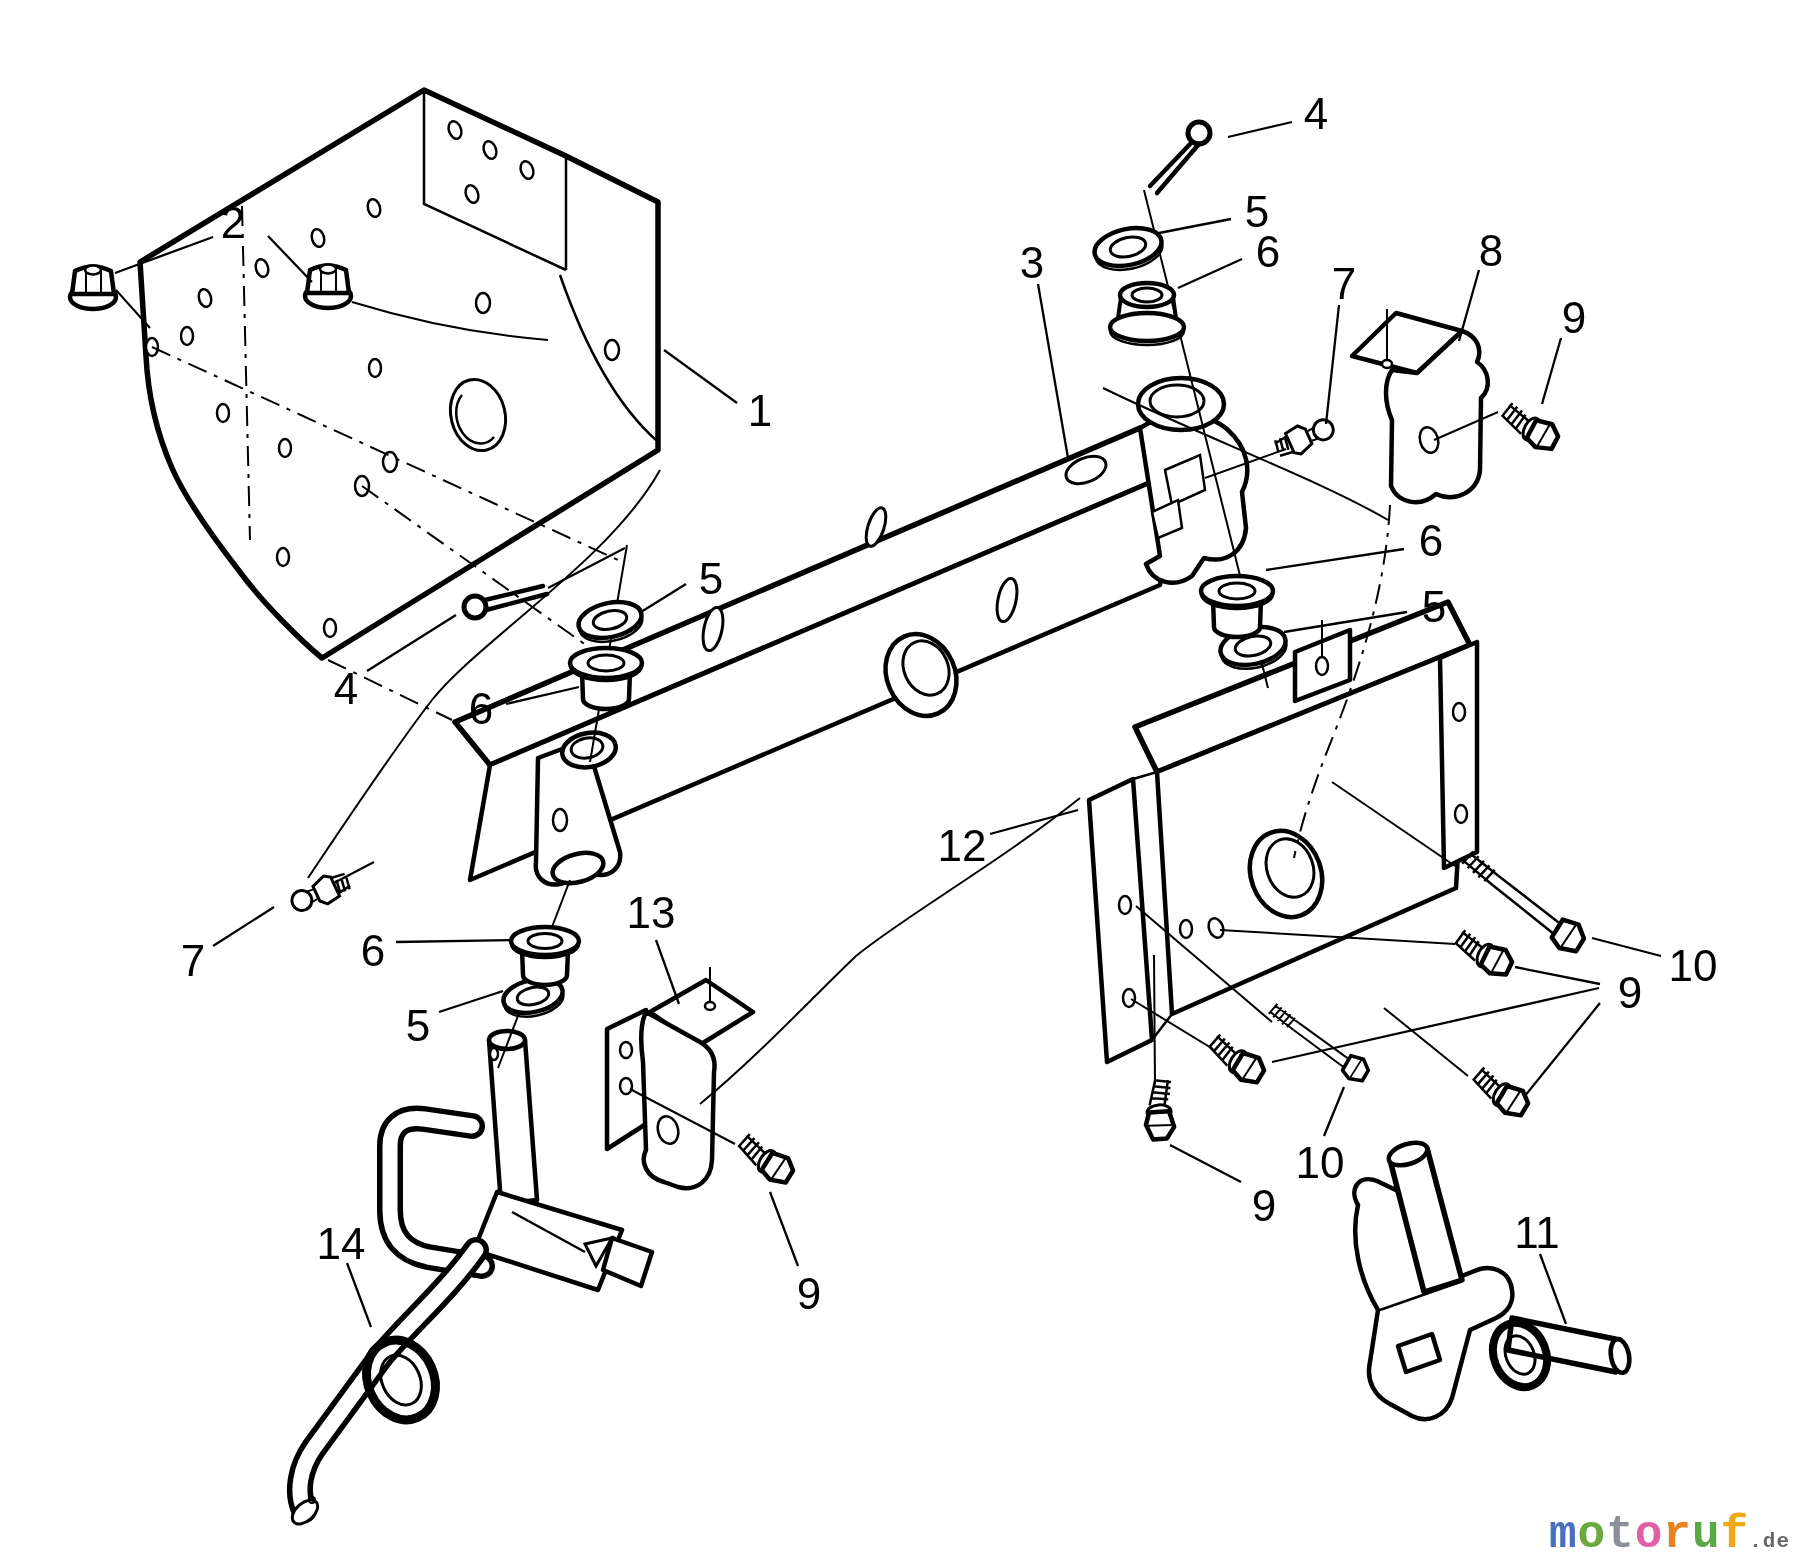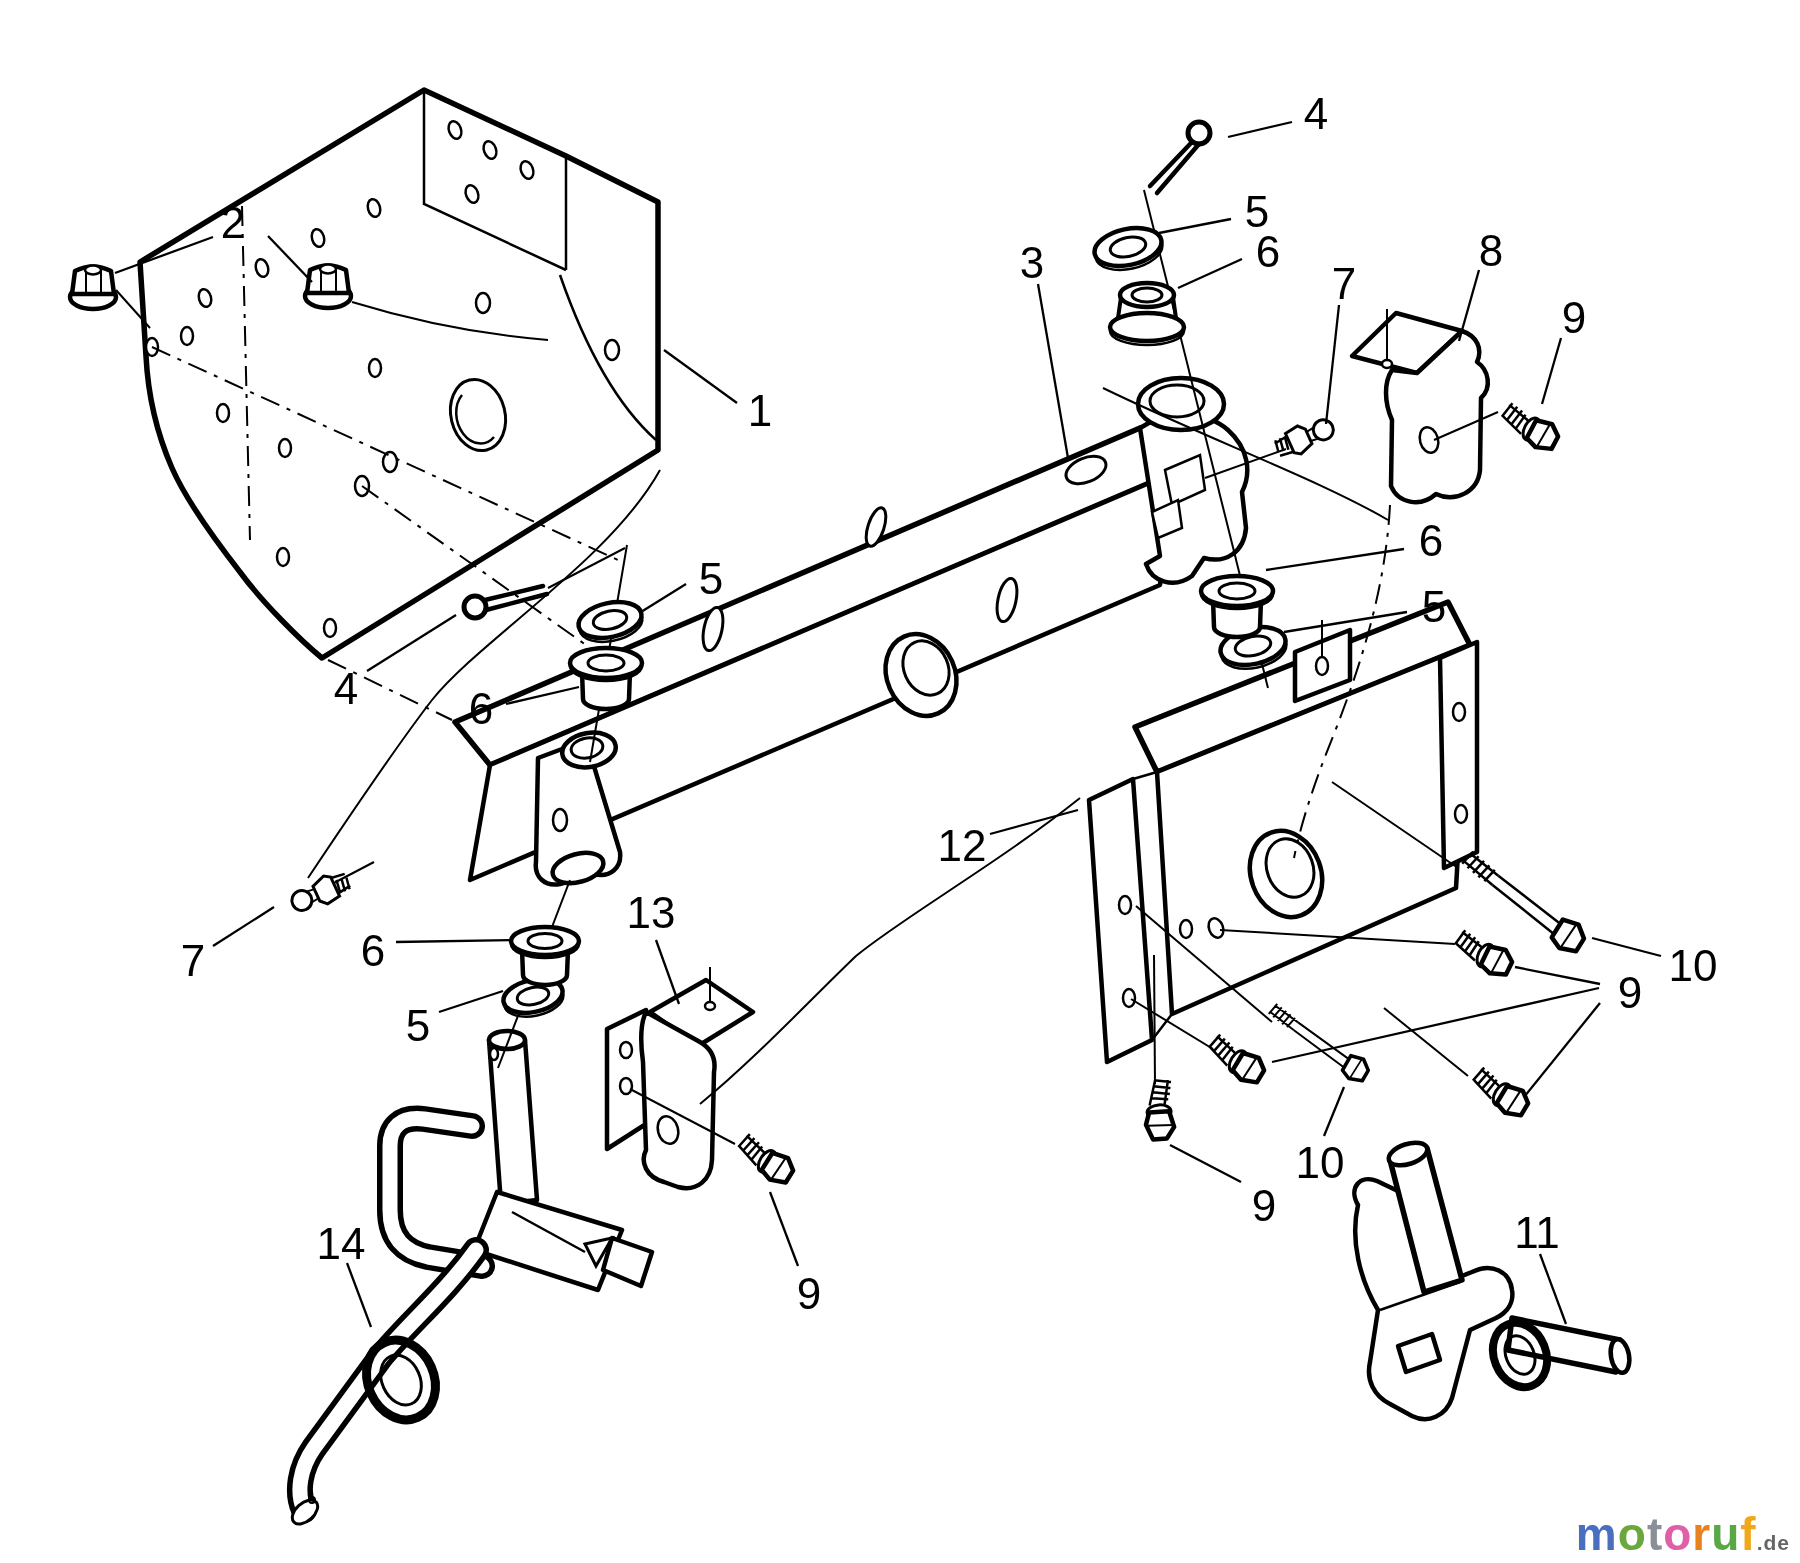--- a/index.html
+++ b/index.html
@@ -12,21 +12,21 @@
   .f25{stroke:#000;stroke-width:2.5;fill:#fff}
   .f3{stroke:#000;stroke-width:3;fill:#fff}
   .f4{stroke:#000;stroke-width:4.5;fill:#fff;stroke-linejoin:round}
   .f5{stroke:#000;stroke-width:5.5;fill:#fff;stroke-linejoin:round}
   .lead{stroke:#000;stroke-width:2.3;fill:none}
   .dash{stroke-dasharray:20 8 4 8}
   .rc{stroke-linecap:round}
   .tubeO{stroke:#000;stroke-width:26;fill:none;stroke-linecap:round;stroke-linejoin:round}
   .tubeI{stroke:#fff;stroke-width:15;fill:none;stroke-linecap:round;stroke-linejoin:round}
   .callout{font:44px "Liberation Sans",sans-serif;fill:#000;text-anchor:middle}
-  #watermark{position:absolute;right:10px;bottom:2px;font-family:Liberation Sans, sans-serif;
+  #watermark{position:absolute;right:10px;bottom:2px;font-family:Liberation Mono, monospace;
              font-weight:bold;font-size:46px;letter-spacing:1px;user-select:none;margin-left:12px;}
   #watermark .suffix{font-size:21px;font-weight:bold;}
 </style>
 </head>
 <body>
 
 <div id="stage">
 <svg id="diagram-svg" width="1800" height="1563" viewBox="0 0 1800 1563">
 
   <g>

